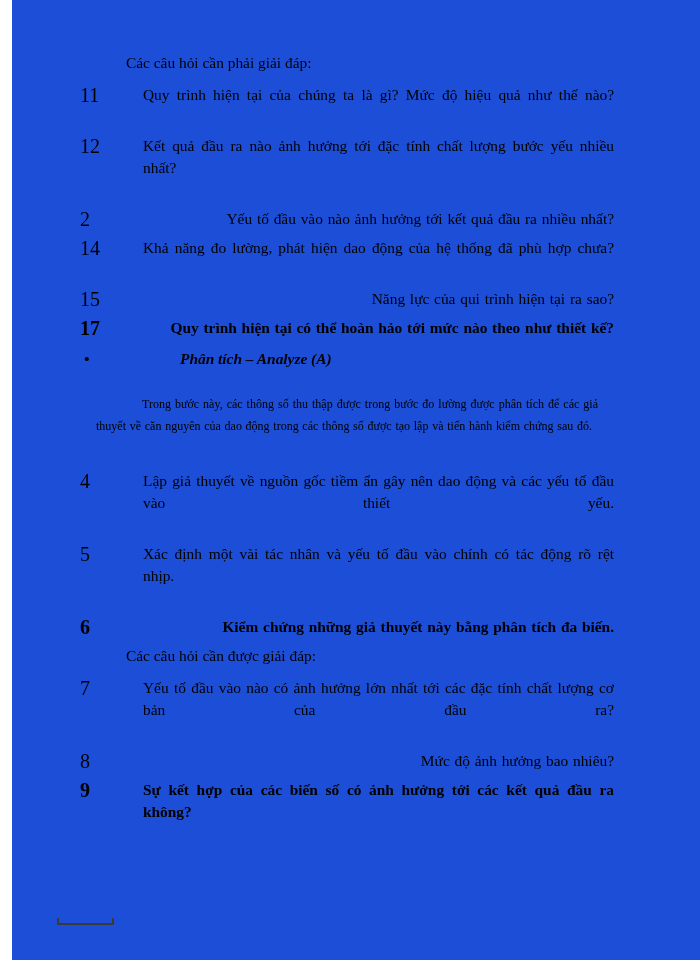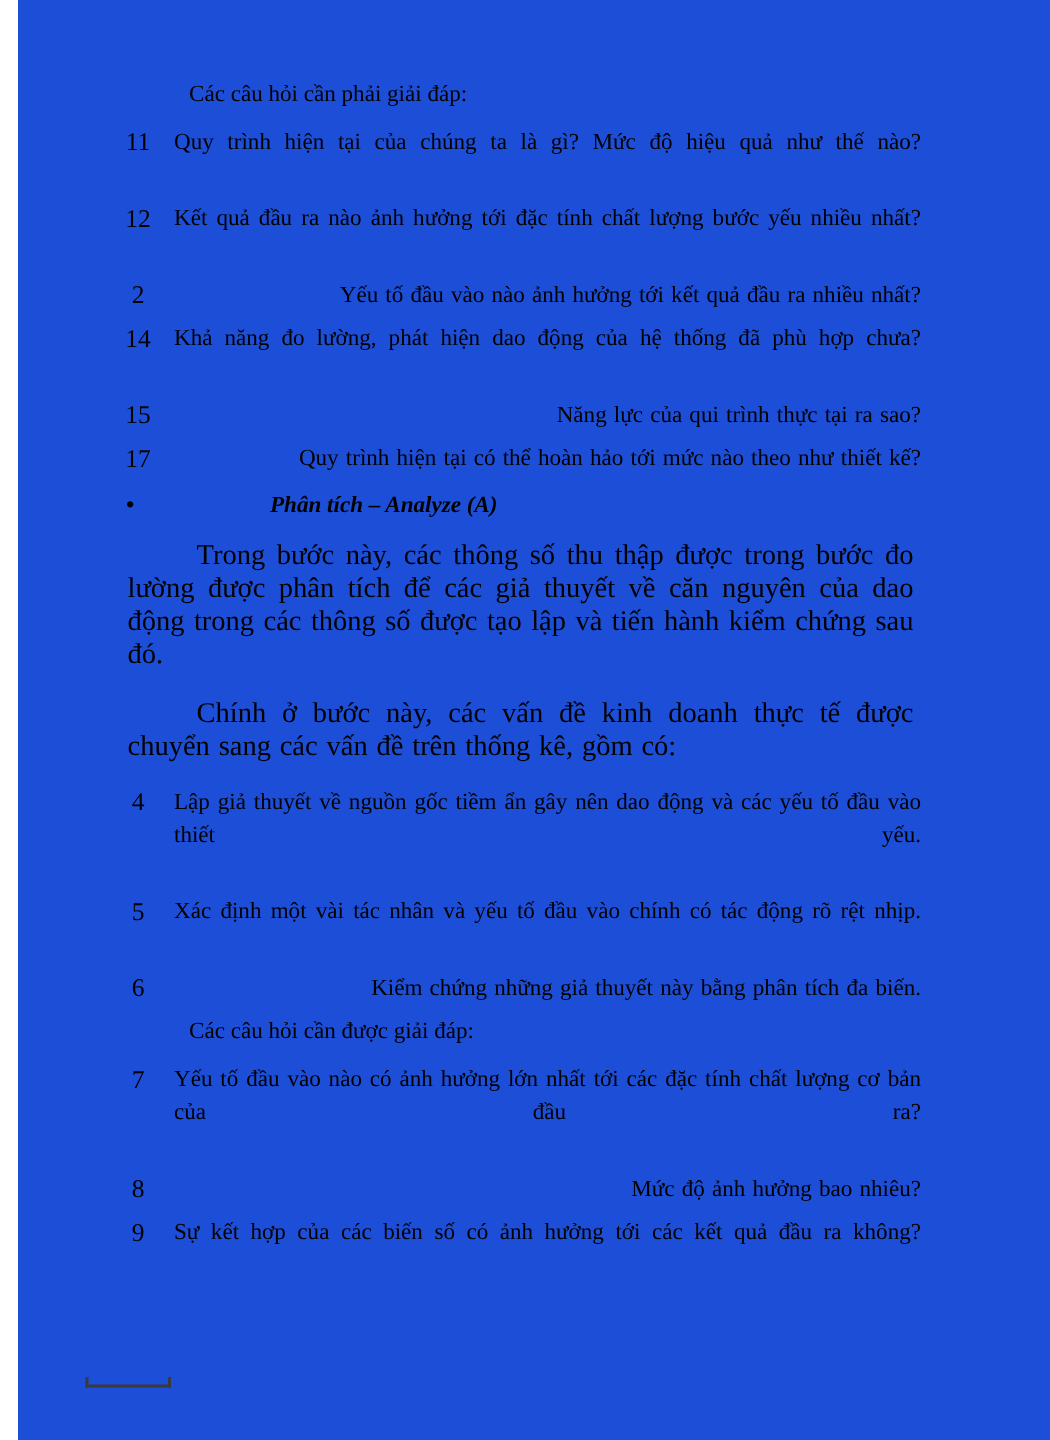--- a/index.html
+++ b/index.html
@@ -26,25 +26,25 @@
 
   .content {
     position: absolute;
     left: 68px;
     top: 52px;
     width: 534px;
   }
 
   
   .para {
-    font-size: 19px;
+    font-size: 12px;
     line-height: 22px;
     text-align: justify;
     text-justify: inter-word;
-    margin: 5px;
+    margin: 16px;
     word-spacing: 0.06em;
   }
   .para.indent {
     text-indent: 46px;
   }
   .lead-line {
     font-size: 15.4px;
     line-height: 22px;
     margin: 0;
     padding-left: 46px;
@@ -60,35 +60,36 @@
     padding: 0;
     list-style: none;
   }
   .numitem {
     position: relative;
     padding-left: 36px;
     margin-bottom: 7px;
     font-size: 15.4px;
     line-height: 22px;
   }
-  .numitem:last-child { margin-bottom: 0; }
+  .numitem:last-child { margin-bottom: 0; font-weight: bold; }
   .numitem .num {
     position: absolute;
     left: 0;
     top: 0;
     width: 24px;
-    text-align: center;
-    font-size: 17px;
+    text-align: left;
+    font-size: 20px;
     line-height: 22px;
   }
   .numitem .txt {
     display: block;
     text-align: justify;
     text-justify: inter-word;
     word-spacing: 0.06em;
+    margin-left: 27px;
   }
   
   .numitem .txt::after {
     content: "";
     display: inline-block;
     width: 100%;
   }
   .numitem.nowrap .txt {
     text-align: right;
   }
@@ -162,42 +163,41 @@
       <li class="numitem nowrap">
         <span class="num">2</span>
         <span class="txt">Yếu tố đầu vào nào ảnh hưởng tới kết quả đầu ra nhiều nhất?</span>
       </li>
       <li class="numitem">
         <span class="num">14</span>
         <span class="txt">Khả năng đo lường, phát hiện dao động của hệ thống đã phù hợp chưa?</span>
       </li>
       <li class="numitem nowrap">
         <span class="num">15</span>
-        <span class="txt">Năng lực của qui trình thực tại ra sao?</span>
+        <span class="txt">Năng lực của qui trình hiện tại ra sao?</span>
       </li>
       <li class="numitem nowrap">
         <span class="num">17</span>
         <span class="txt">Quy trình hiện tại có thể hoàn hảo tới mức nào theo như thiết kế?</span>
       </li>
     </ul>
 
     <div class="gap-9"></div>
 
     <p class="bullet-head">
       <span class="dot">•</span>
       <span>Phân tích – Analyze (A)</span>
     </p>
 
     <div class="gap-7"></div>
 
     <p class="para indent">Trong bước này, các thông số thu thập được trong bước đo lường được phân tích để các giả thuyết về căn nguyên của dao động trong các thông số được tạo lập và tiến hành kiểm chứng sau đó.</p>
 
     <div class="gap-7"></div>
 
-    <p class="para indent">Chính ở bước này, các vấn đề kinh doanh thực tế được chuyển sang các vấn đề trên thống kê, gồm có:</p>
 
     <div class="gap-10"></div>
 
     <ul class="numlist">
       <li class="numitem">
         <span class="num">4</span>
         <span class="txt">Lập giả thuyết về nguồn gốc tiềm ẩn gây nên dao động và các yếu tố đầu vào thiết yếu.</span>
       </li>
       <li class="numitem">
         <span class="num">5</span>

